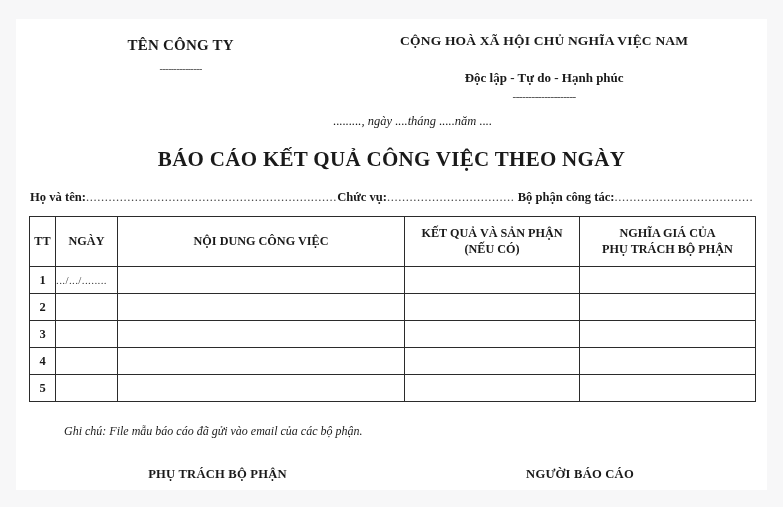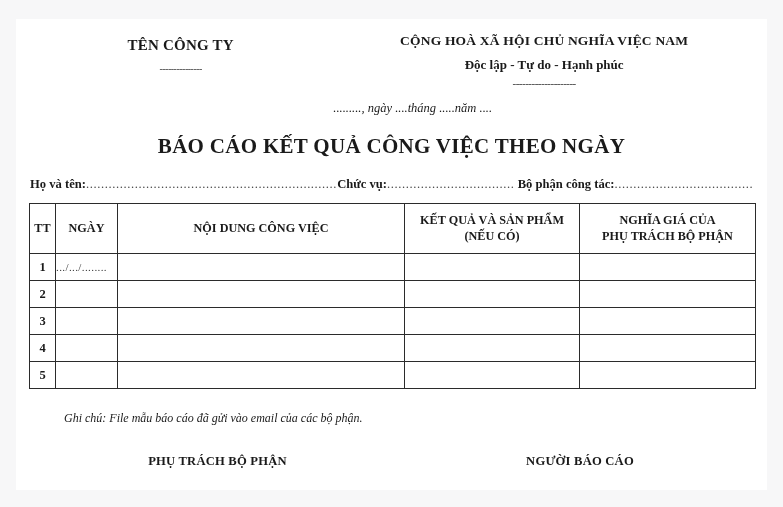--- a/index.html
+++ b/index.html
@@ -48,21 +48,21 @@
     font-size: 15px;
     letter-spacing: .2px;
     white-space: nowrap;
   }
   .nation-line {
     font-size: 13.5px;
   }
   .motto {
     font-weight: bold;
     font-size: 13px;
-    margin-top: 8px;
+    margin-top: 21px;
   }
   .dash-rule {
     font-size: 11px;
     letter-spacing: -0.5px;
     color: #333;
     margin-top: 5px;
     line-height: 1;
   }
   .org-dash {
     margin-top: 9px;
@@ -229,21 +229,21 @@
           <th>
             <span>TT</span>
           </th>
           <th>
             <span>NGÀY</span>
           </th>
           <th>
             <span>NỘI DUNG CÔNG VIỆC</span>
           </th>
           <th>
-            <span>KẾT QUẢ VÀ SẢN PHẨM</span><br>
+            <span>KẾT QUẢ VÀ SẢN PHẬN</span><br>
             <span>(NẾU CÓ)</span>
           </th>
           <th>
             <span>NGHĨA GIÁ CỦA</span><br>
             <span>PHỤ TRÁCH BỘ PHẬN</span>
           </th>
         </tr>
       </thead>
       <tbody>
         <tr>

